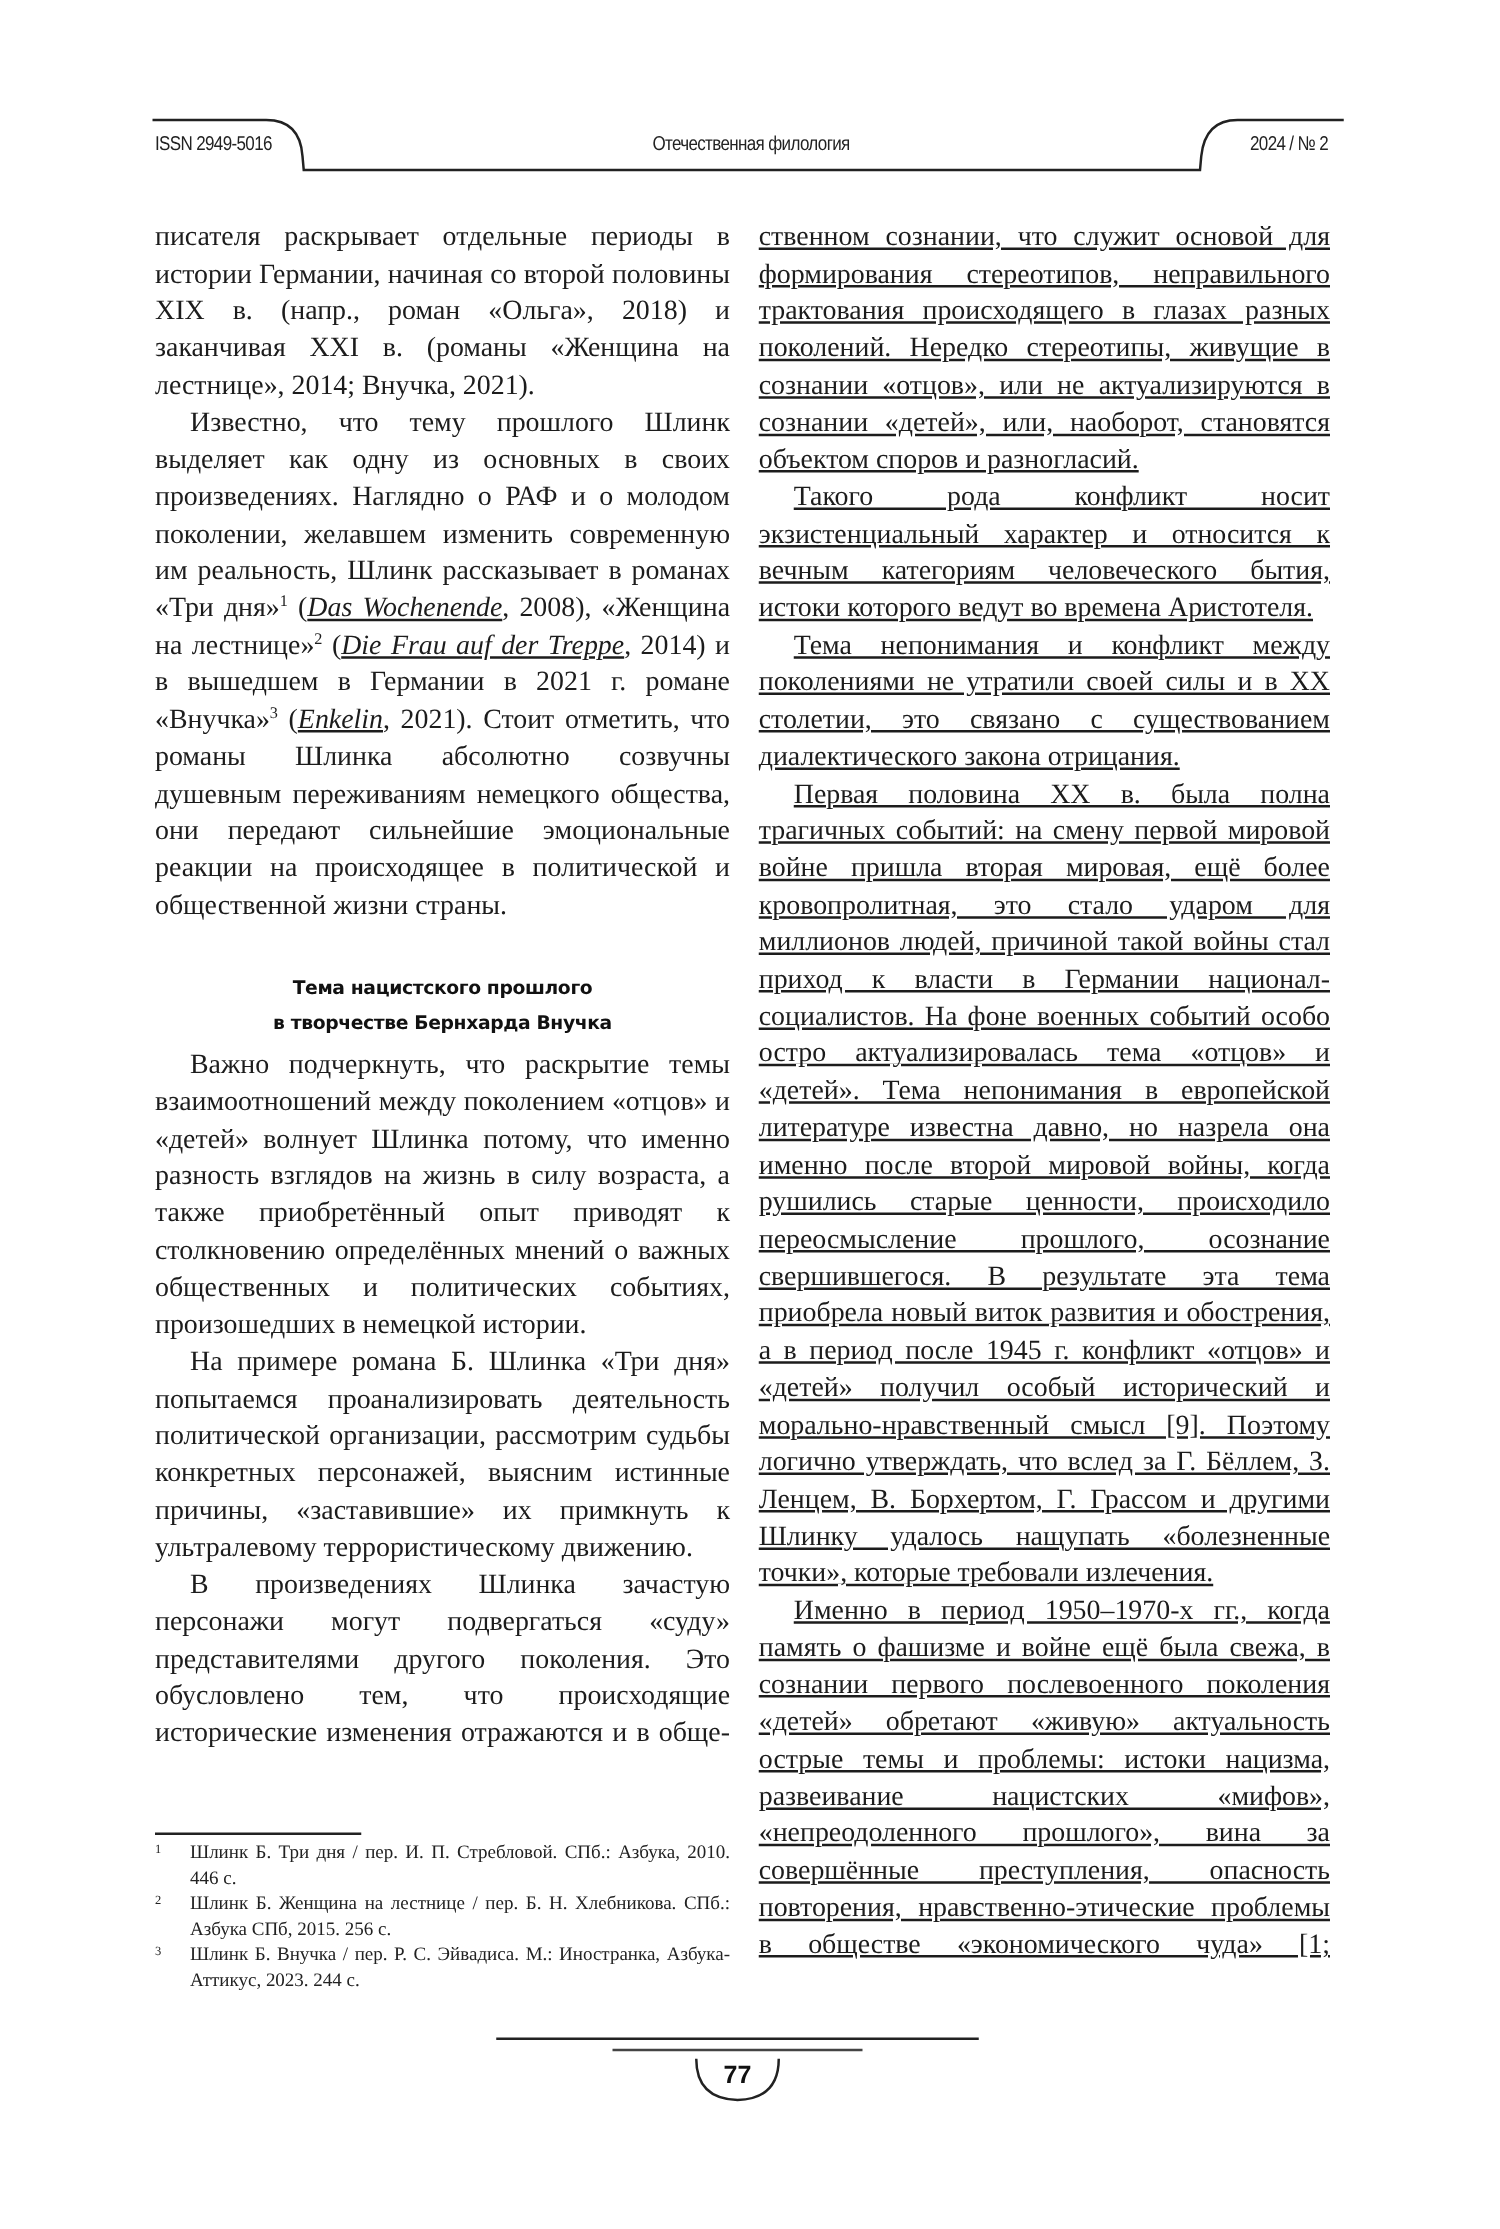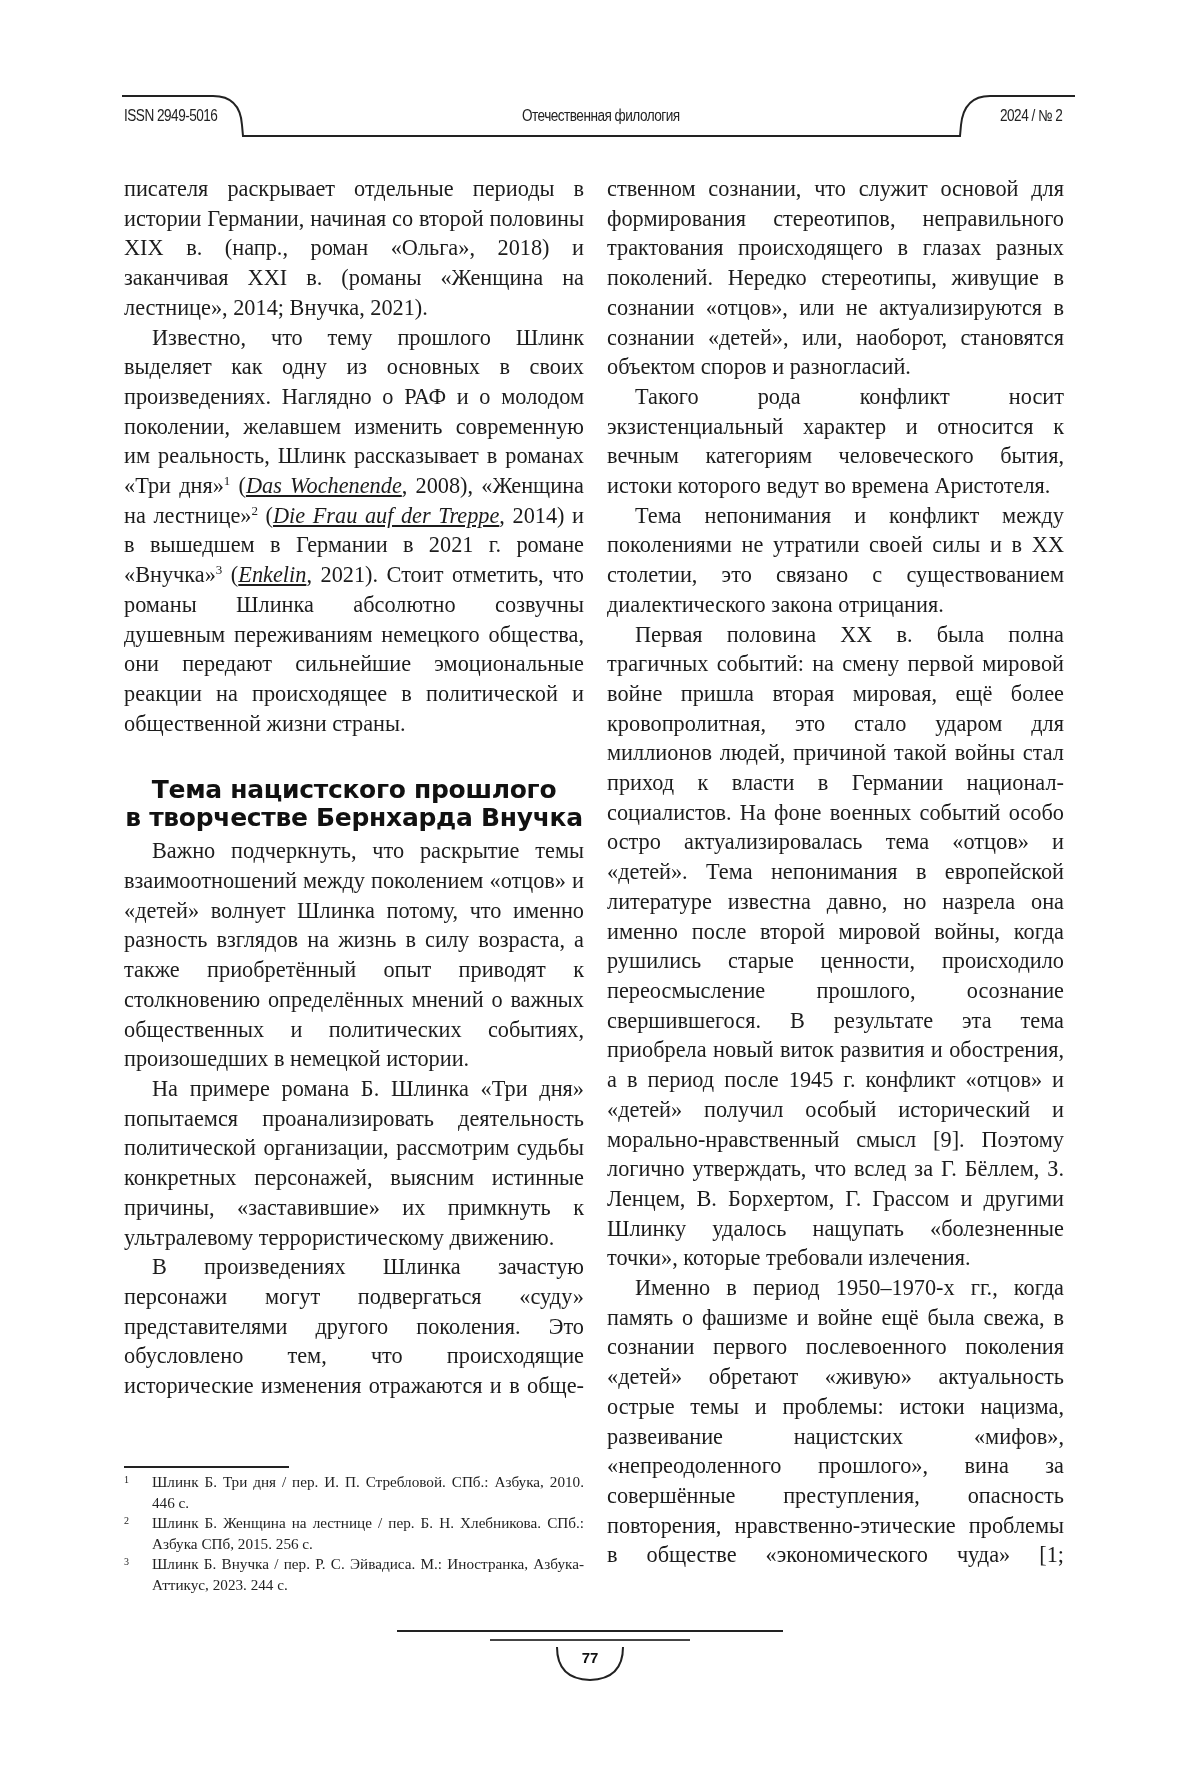--- a/index.html
+++ b/index.html
@@ -6,40 +6,40 @@
   body { width: 1200px; height: 1783px; position: relative; overflow: hidden; color: #1a1a1a; }
   .header { position: absolute; left: 0; top: 0; width: 1200px; height: 150px; }
   .header svg { position: absolute; left: 0; top: 0; }
   .hdr-text { position: absolute; font-family: "Liberation Sans", sans-serif; font-size: 16px; color: #222; letter-spacing: -0.6px; transform: scaleX(0.85); transform-origin: left center; white-space: nowrap; }
   .hdr-issn { left: 124px; top: 107px; }
   .hdr-journal { left: 508px; top: 107px; transform-origin: center center; }
   .hdr-issue { left: 1000px; top: 107px; }
 
   .col { position: absolute; top: 158px; font-family: "Liberation Serif", "DejaVu Serif", serif; font-size: 22.3px; line-height: 29.7px; color: #1c1c1c; text-align: justify; hyphens: manual; }
   .col-left { left: 124px; width: 460px; }
-  .col-right { left: 607px; width: 457px; }
+  .col-right { left: 607px; width: 457px; text-decoration: underline; }
   .col p { margin: 0; text-indent: 28px; }
   .col p.cont { text-indent: 0; margin-top: 16px; }
   .col p.last-left::after { content: ""; display: inline-block; width: 100%; }
   .col sup { font-size: 13px; line-height: 0; vertical-align: 8px; }
   .col i { font-style: italic; text-decoration: underline; }
 
-  .section-heading { font-family: "DejaVu Sans", sans-serif; font-weight: bold; font-size: 25px; line-height: 28px; text-align: center; margin: 38px 0 4px 0; color: #111; letter-spacing: -0.3px; text-indent: 0 !important; }
+  .section-heading { font-family: "DejaVu Sans", sans-serif; font-weight: bold; font-size: 15px; line-height: 28px; text-align: center; margin: 38px 0 4px 0; color: #111; letter-spacing: -0.3px; text-indent: 0 !important; }
 
   .fn-rule { position: absolute; left: 124px; top: 1466px; width: 165px; height: 0; border-top: 2px solid #222; }
   .footnotes { position: absolute; left: 124px; top: 1472px; width: 460px; font-family: "Liberation Serif", "DejaVu Serif", serif; font-size: 15.2px; line-height: 20.5px; color: #222; }
   .fn { display: flex; margin: 0; }
   .fn-num { width: 28px; flex: none; font-size: 10px; line-height: 14px; padding-top: 1px; }
   .fn-text { flex: 1; text-align: justify; }
 
   .bottom-rule-1 { position: absolute; left: 397px; top: 1630px; width: 386px; border-top: 2px solid #222; }
   .bottom-rule-2 { position: absolute; left: 490px; top: 1639px; width: 200px; border-top: 2px solid #444; }
   .page-num-wrap { position: absolute; left: 555px; top: 1645px; width: 70px; height: 40px; }
   .page-num-wrap svg { position: absolute; left: 0; top: 0; }
-  .page-num { position: absolute; left: 0; top: 4px; width: 70px; text-align: center; font-family: "Liberation Sans", sans-serif; font-weight: bold; font-size: 15px; color: #111; }
+  .page-num { position: absolute; left: 0; top: 4px; width: 70px; text-align: center; font-family: "Liberation Sans", sans-serif; font-weight: bold; font-size: 20px; color: #111; }
 </style>
 </head>
 <body>
 
 <div class="header">
   <svg width="1200" height="150">
     <path d="M 122 96 L 213 96 Q 240 96 242 125 L 243 136 L 960 136 L 961 125 Q 964 96 990 96 L 1075 96" fill="none" stroke="#222" stroke-width="2"></path>
   </svg>
   <span class="hdr-text hdr-issn">ISSN 2949-5016</span>
   <span class="hdr-text hdr-journal">Отечественная филология</span>

